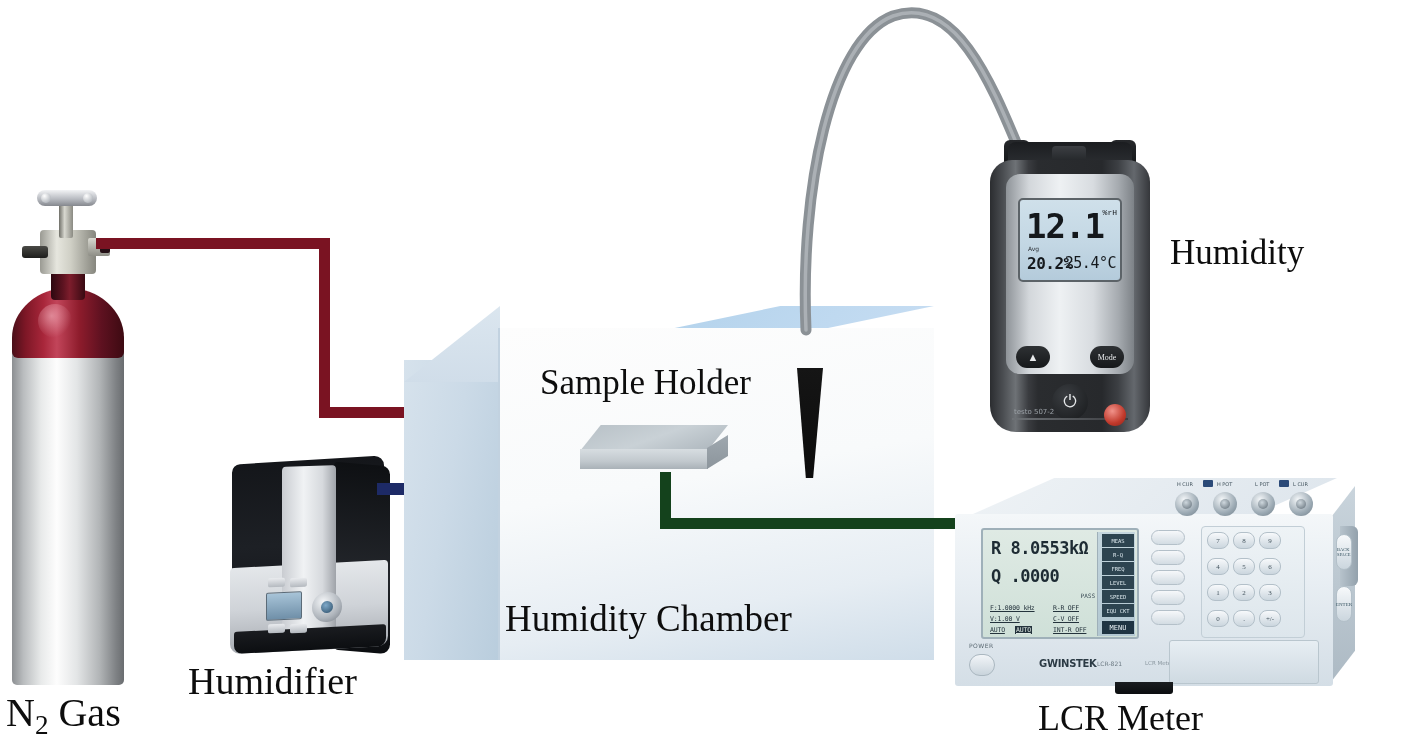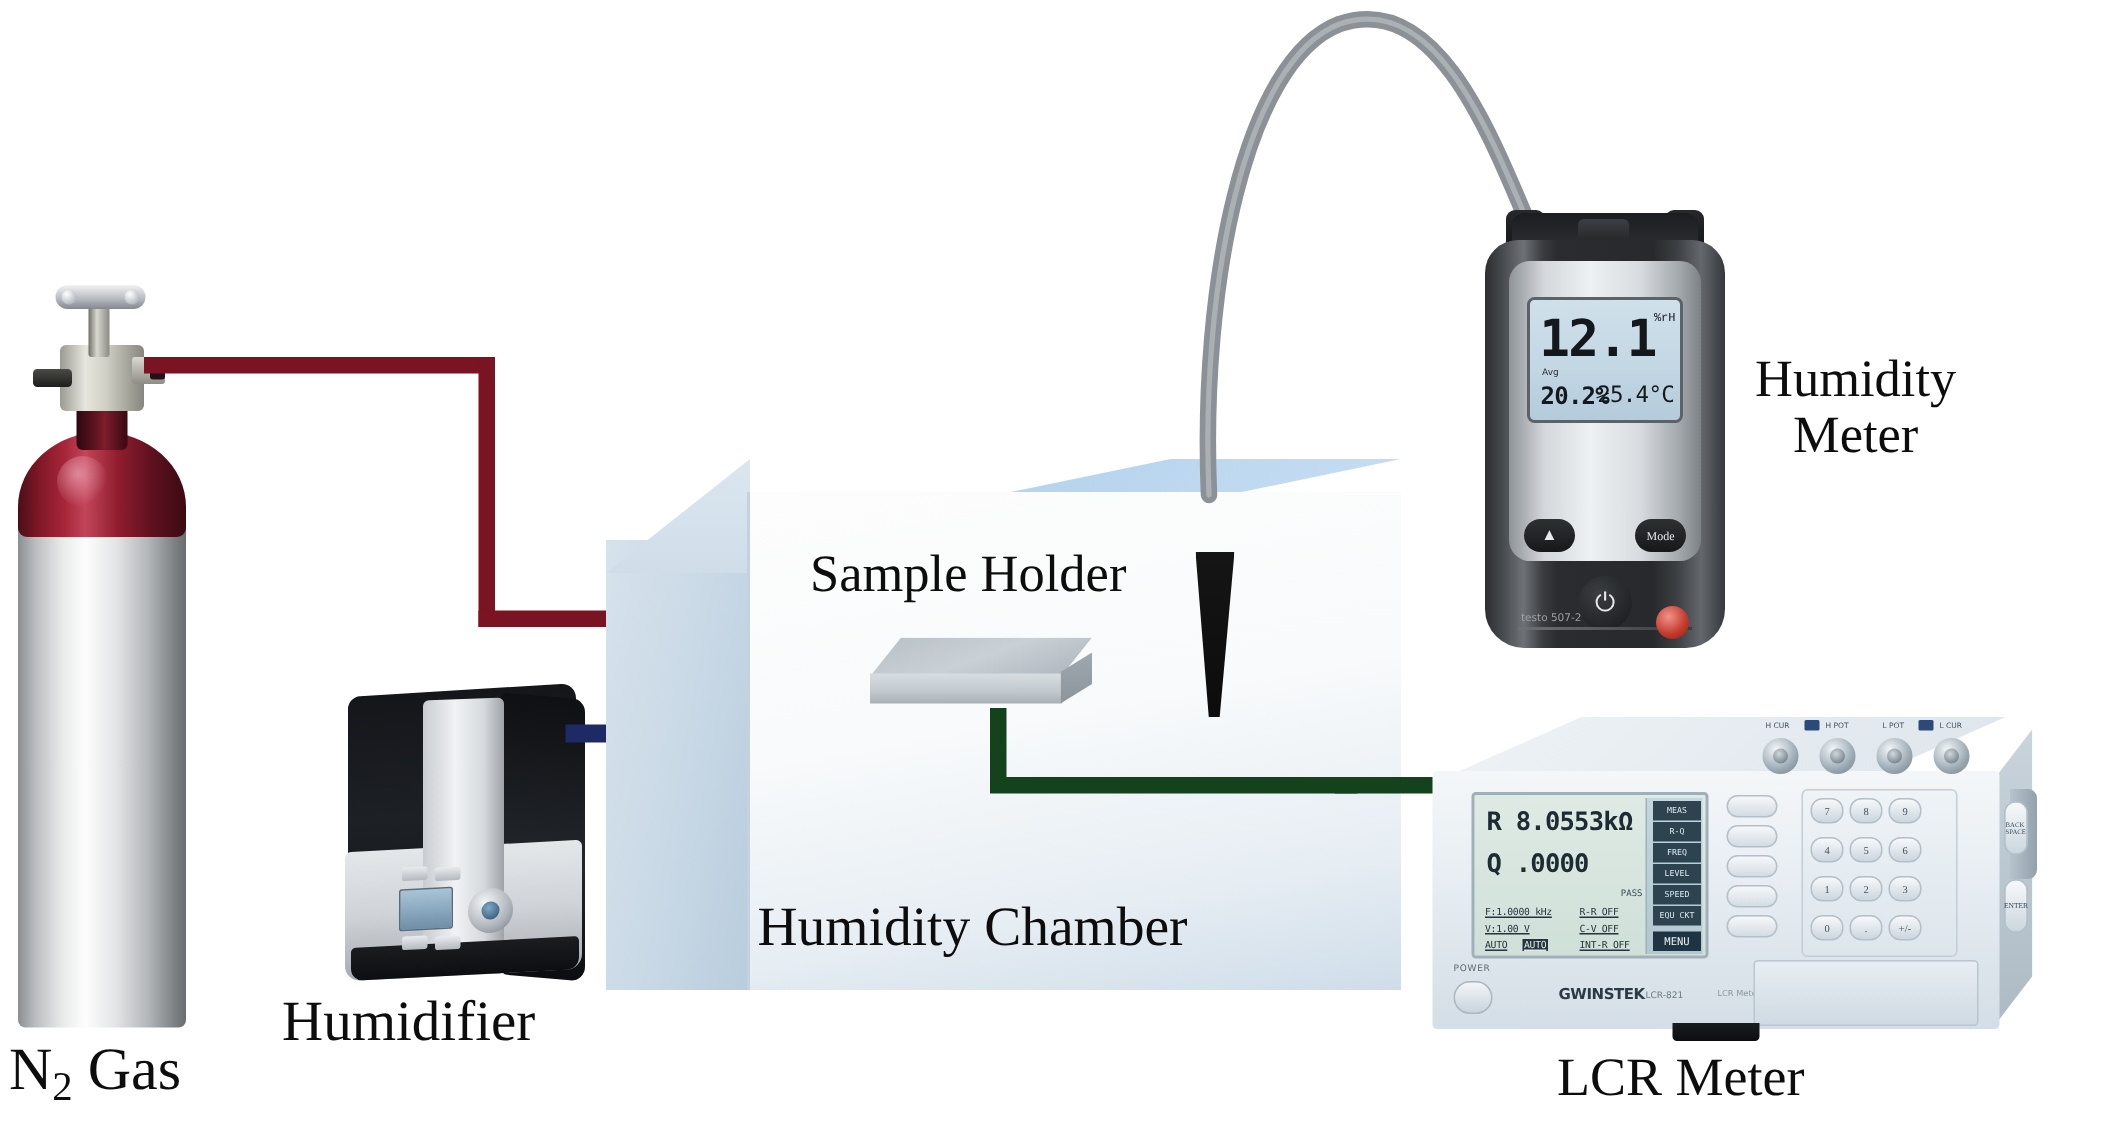--- a/index.html
+++ b/index.html
@@ -577,18 +577,17 @@
   </div>
 
   <div class="lbl" style="left:188px; top:662px; font-size:38px;">Humidifier</div>
 
   <div class="lbl" style="left:540px; top:365px; font-size:35px;">Sample Holder</div>
 
   <div class="lbl" style="left:505px; top:600px; font-size:37px;">Humidity Chamber</div>
 
   <div class="lbl" style="left:1170px; top:235px; font-size:35px; text-align:center;">
     <div>Humidity</div>
-    <div style="text-align:center;">Meter</div>
   </div>
 
   <div class="lbl" style="left:1038px; top:700px; font-size:36px;">LCR Meter</div>
 
 </div>
 
 </body></html>

